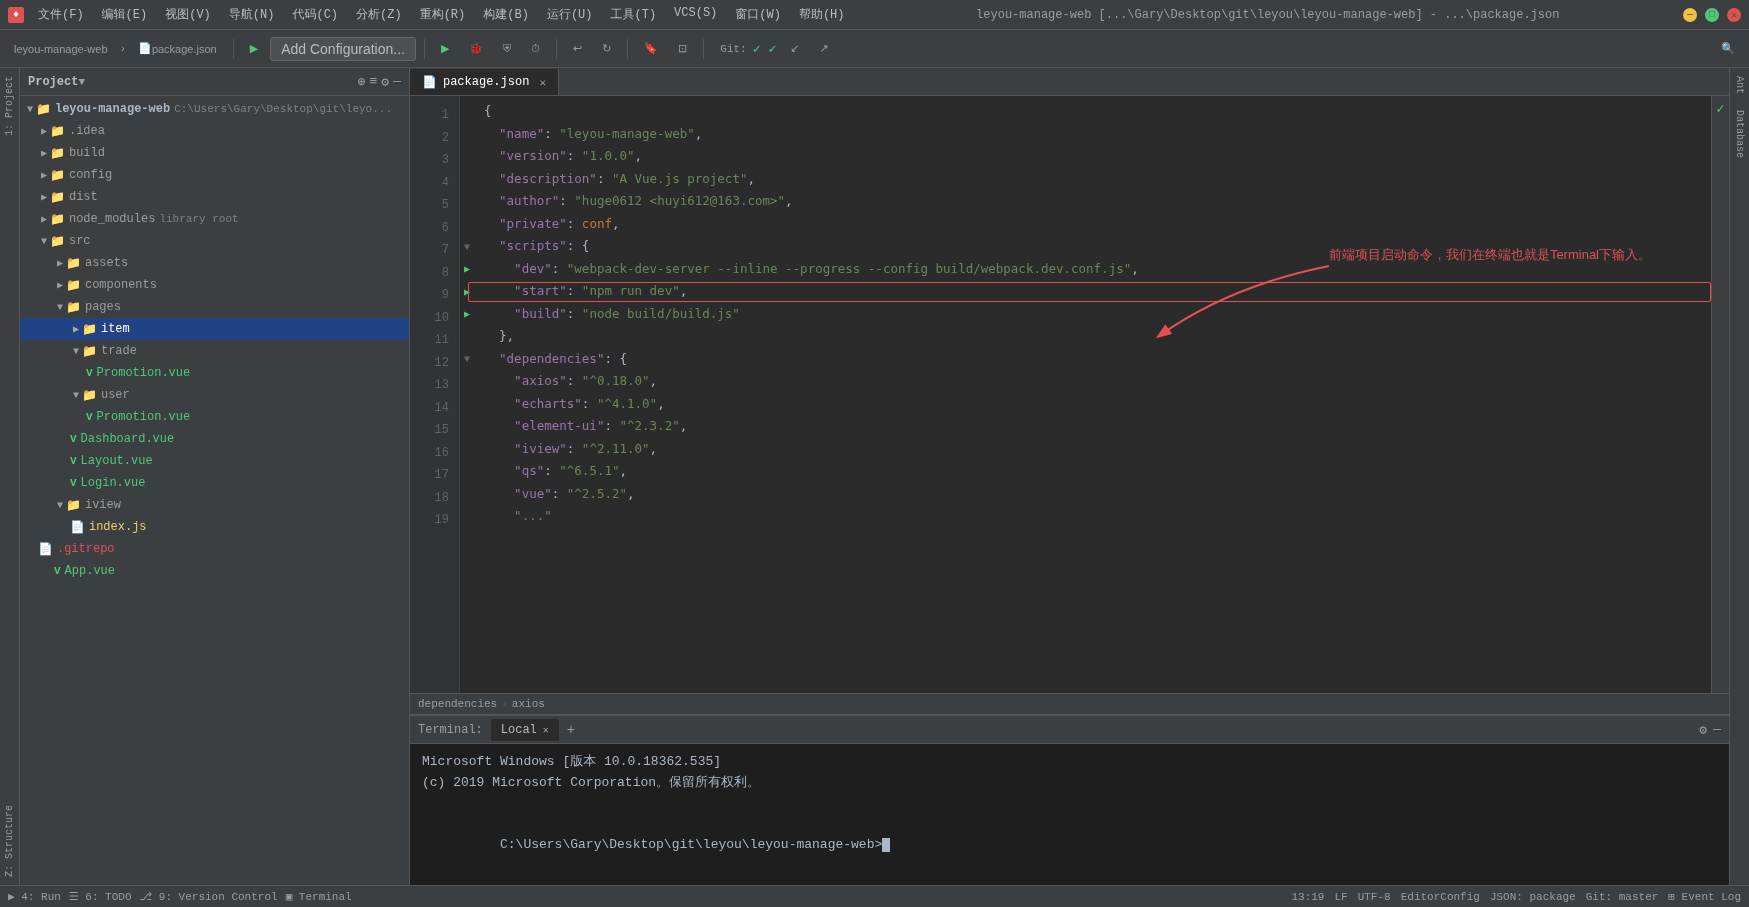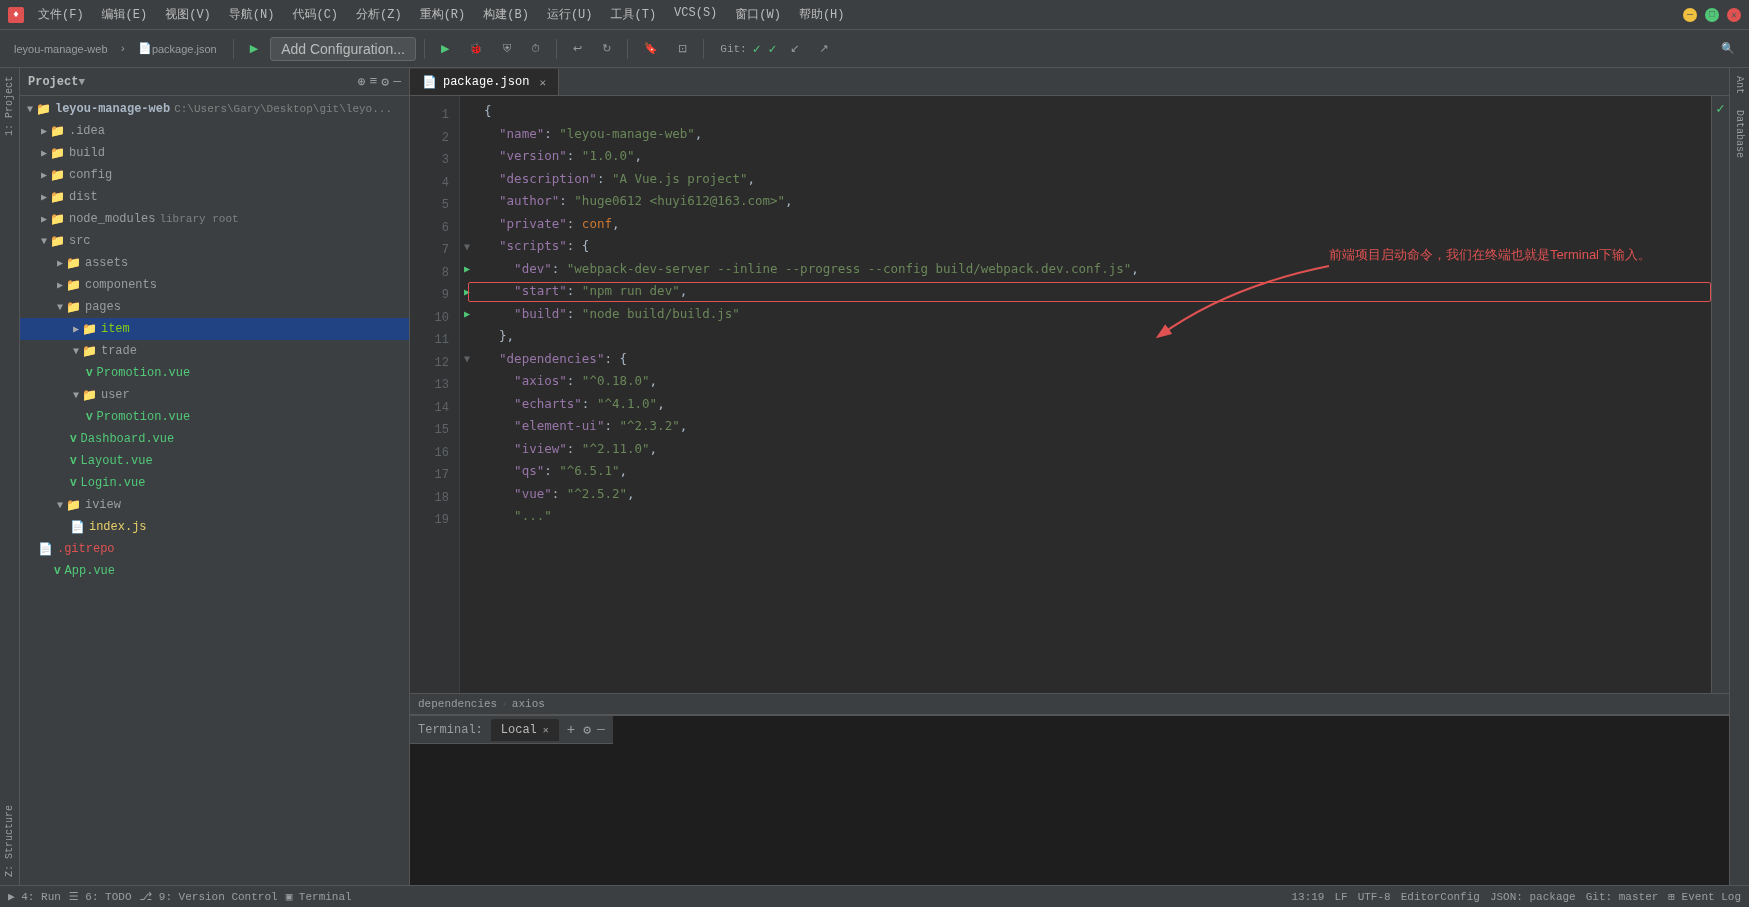--- a/index.html
+++ b/index.html
@@ -226,20 +226,21 @@
       gap: 4px;
     }
     .bc-sep { color: #555; }
 
     
     #terminal-area {
       height: 170px;
       background: #1e1e1e;
       border-top: 1px solid #555;
       display: flex;
+      flex-direction: column;
     }
     #terminal-header {
       height: 28px;
       background: #3c3f41;
       display: flex;
       align-items: center;
       padding: 0 8px;
       border-bottom: 1px solid #555;
       gap: 8px;
     }
@@ -329,20 +330,21 @@
       <span>分析(Z)</span>
       <span>重构(R)</span>
       <span>构建(B)</span>
       <span>运行(U)</span>
       <span>工具(T)</span>
       <span>VCS(S)</span>
       <span>窗口(W)</span>
       <span>帮助(H)</span>
     </div>
   </div>
+  <div class="center">leyou-manage-web [...\Gary\Desktop\git\leyou\leyou-manage-web] - ...\package.json</div>
   <div class="right">
     <div class="winbtn min">—</div>
     <div class="winbtn max">□</div>
     <div class="winbtn cls">✕</div>
   </div>
 </div>
 
 <div id="toolbar">
   <button class="toolbar-btn">
     <span>leyou-manage-web</span>
@@ -464,21 +466,21 @@
 
       <div class="tree-item" style="padding-left:34px;">
         <span class="arrow">▼</span>
         <span class="dir-icon file-icon" style="color:#e8a844;">📁</span>
         <span>pages</span>
       </div>
 
       <div class="tree-item highlighted" style="padding-left:50px; background:#214283;">
         <span class="arrow" style="color:#aaa;">▶</span>
         <span class="dir-icon file-icon" style="color:#e8a844;">📁</span>
-        <span style="color:#84cc16;">item</span>
+        <span style="color:#ffffff;">item</span>
       </div>
 
       <div class="tree-item" style="padding-left:50px;">
         <span class="arrow">▼</span>
         <span class="dir-icon file-icon" style="color:#e8a844;">📁</span>
         <span>trade</span>
       </div>
 
       <div class="tree-item" style="padding-left:66px;">
         <span class="vue-icon file-icon" style="color:#50c878; font-weight:bold; font-size:11px; margin-right:4px;">V</span>
@@ -693,20 +695,28 @@
         <div class="term-tab">
           <span>Local</span>
           <span class="close">✕</span>
         </div>
         <span class="add-btn">+</span>
         <div class="term-actions">
           <span class="term-act-btn">⚙</span>
           <span class="term-act-btn">—</span>
         </div>
       </div>
+      <div id="terminal-content">
+        <div class="term-line">Microsoft Windows [版本 10.0.18362.535]</div>
+        <div class="term-line">(c) 2019 Microsoft Corporation。保留所有权利。</div>
+        <div class="term-line">&nbsp;</div>
+        <div class="term-line">
+          <span>C:\Users\Gary\Desktop\git\leyou\leyou-manage-web&gt;</span><span class="cursor"></span>
+        </div>
+      </div>
     </div>
   </div>
 
   <div id="right-sidebar">
     <div class="right-side-label">Ant</div>
     <div class="right-side-label">Database</div>
   </div>
 
 </div>
 

